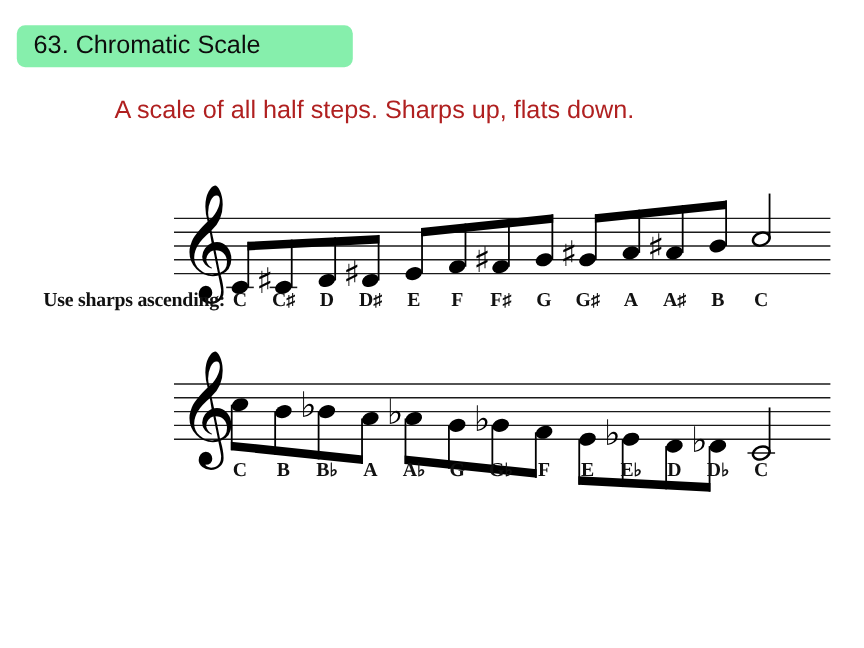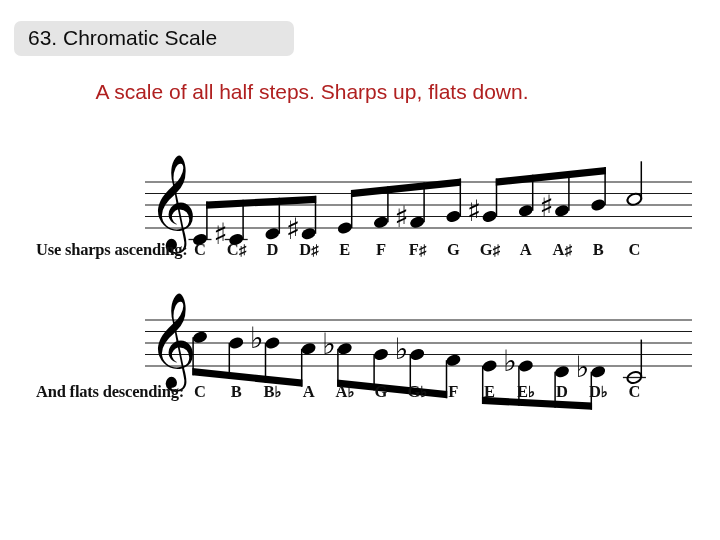--- a/index.html
+++ b/index.html
@@ -16,21 +16,21 @@
     -webkit-font-smoothing: antialiased;
   }
 
   
   #title-bar {
     position: absolute;
     left: 14px;
     top: 21px;
     min-width: 280px;
     padding: 5px 14px 6px 14px;
-    background: #e5e5e5;
+    background: #86efac;
     border-radius: 7px;
     box-sizing: border-box;
   }
   #title-text {
     font-family: "Liberation Sans", sans-serif;
     font-size: 21px;
     color: #0d0d0d;
     line-height: 1.15;
     white-space: nowrap;
   }
@@ -234,21 +234,20 @@
           <line x1="518.9" y1="78" x2="518.9" y2="117.86666666666665" stroke="#000" stroke-width="1.5"></line>
           <line x1="555.1" y1="83.75" x2="555.1" y2="119.78333333333332" stroke="#000" stroke-width="1.5"></line>
           <line x1="591.3000000000001" y1="83.75" x2="591.3000000000001" y2="121.69999999999999" stroke="#000" stroke-width="1.5"></line>
           <polygon points="481.95000000000005,115.94999999999999 592.0500000000001,121.69999999999999 592.0500000000001,114.57 481.95000000000005,108.82" fill="#000"></polygon>
           <line x1="641.3000000000001" y1="89.5" x2="641.3000000000001" y2="51.550000000000004" stroke="#000" stroke-width="1.5"></line>
         </g>
       </svg>
   </div>
 
   <div class="label-row" id="label-row-2">
-    <span class="row-caption">And flats descending:</span>
   <span class="note-name" style="left: 183px;">C</span>
       <span class="note-name" style="left: 219.2px;">B</span>
       <span class="note-name" style="left: 255.4px;">B<span class="acc">♭</span></span>
       <span class="note-name" style="left: 291.6px;">A</span>
       <span class="note-name" style="left: 327.8px;">A<span class="acc">♭</span></span>
       <span class="note-name" style="left: 364px;">G</span>
       <span class="note-name" style="left: 400.2px;">G<span class="acc">♭</span></span>
       <span class="note-name" style="left: 436.4px;">F</span>
       <span class="note-name" style="left: 472.6px;">E</span>
       <span class="note-name" style="left: 508.8px;">E<span class="acc">♭</span></span>

